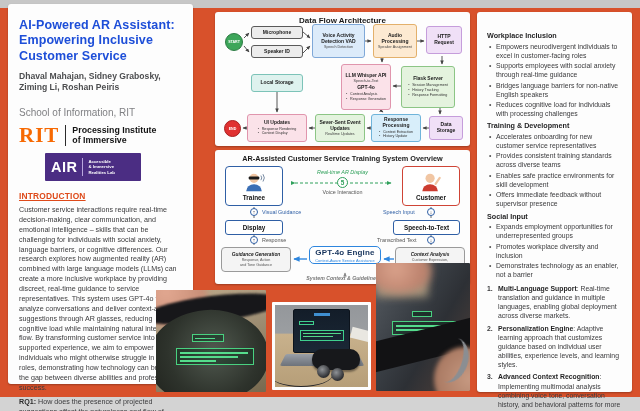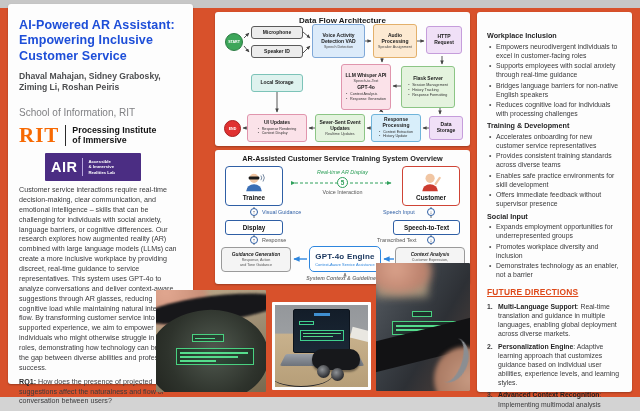--- a/index.html
+++ b/index.html
@@ -67,21 +67,21 @@
 
   
   .actor{position:absolute;border-radius:4px;background:#fff;display:flex;flex-direction:column;align-items:center;justify-content:center;gap:1px}
   .actor .alabel{font-weight:bold;font-size:6.4px;color:#111}
   .trainee{left:10px;top:16px;width:58px;height:40px;border:1.5px solid #2f5fa5}
   .customer{left:187px;top:16px;width:58px;height:40px;border:1.5px solid #cf4436}
   .obox{position:absolute;border:1.3px solid #2f5fa5;border-radius:3px;background:#fff;display:flex;align-items:center;justify-content:center;font-weight:bold;font-size:6.3px;color:#111}
   .gbox{position:absolute;border:1px solid #9a9a9a;border-radius:4px;background:#f4f4f4;display:flex;flex-direction:column;align-items:center;justify-content:center;text-align:center;padding:2px}
   .gbox .gt{font-size:4.8px;font-weight:bold;font-style:italic;color:#222}
   .gbox .gs{font-size:3.7px;color:#555;margin-top:1px;line-height:1.25}
-  .gpt-engine{position:absolute;left:94px;top:96px;width:72px;height:26px;border:1.8px solid #2e86de;border-radius:5px;background:#fff;display:flex;flex-direction:column;align-items:center;justify-content:center;text-align:center}
+  .gpt-engine{position:absolute;left:94px;top:96px;width:72px;height:18px;border:1.8px solid #2e86de;border-radius:5px;background:#fff;display:flex;flex-direction:column;align-items:center;justify-content:center;text-align:center}
   .gpt-engine .t{font-size:8px;font-weight:bold;color:#16335c;letter-spacing:.2px}
   .gpt-engine .s{font-size:3.9px;color:#2e86de;margin-top:1px}
   .flow-label{position:absolute;font-size:5.4px}
   .lbl-blue{color:#2f5fa5}
   .lbl-gray{color:#555}
   .lbl-green{color:#2fa05a;font-style:italic}
   .circ{position:absolute;width:8px;height:8px;border:1px solid #2f5fa5;border-radius:50%;background:#fff;display:flex;align-items:center;justify-content:center;font-size:5px;color:#223;line-height:1}
   .circ5{position:absolute;left:122px;top:27px;width:11px;height:11px;border:1.3px solid #2fa05a;border-radius:50%;background:#fff;display:flex;align-items:center;justify-content:center;font-size:6.4px;font-weight:bold;color:#2fa05a}
   .sysctx{position:absolute;left:0;top:125px;width:100%;text-align:center;font-size:5.2px;font-weight:bold;font-style:italic;color:#777}
 
@@ -149,20 +149,21 @@
   <div class="air-box">
     <span class="air-acronym">AIR</span>
     <span class="air-div"></span>
     <span class="air-lab">
       <span>Accessible</span><br>
       <span>&amp; Immersive</span><br>
       <span>Realities Lab</span>
     </span>
   </div>
 
+  <div class="sec-head">INTRODUCTION</div>
   <div class="body-text">Customer service interactions require real-time decision-making, clear communication, and emotional intelligence – skills that can be challenging for individuals with social anxiety, language barriers, or cognitive differences. Our research explores how augmented reality (AR) combined with large language models (LLMs) can create a more inclusive workplace by providing discreet, real-time guidance to service representatives. This system uses GPT-4o to analyze conversations and deliver context-aware suggestions through AR glasses, reducing cognitive load while maintaining natural interaction flow. By transforming customer service into a supported experience, we aim to empower individuals who might otherwise struggle in these roles, demonstrating how technology can bridge the gap between diverse abilities and professional success.</div>
 
   <div class="rq"><b>RQ1:</b><span> How does the presence of projected suggestions affect the naturalness and flow of conversation between users?</span></div>
 
 </div>
 
 <div class="abs panel mid1">
   <div class="diagram-title">Data Flow Architecture</div>
 
   <svg class="wires" viewBox="0 0 255 134">
@@ -362,21 +363,20 @@
     <li>Offers immediate feedback without supervisor presence</li>
   </ul>
 
   <div class="grp-title">Social Input</div>
   <ul class="blts">
     <li>Expands employment opportunities for underrepresented groups</li>
     <li>Promotes workplace diversity and inclusion</li>
     <li>Demonstrates technology as an enabler, not a barrier</li>
   </ul>
 
-  <div class="sec-head" style="margin-top:8px">FUTURE DIRECTIONS</div>
   <ol class="future">
     <li><span class="num">1.</span><b>Multi-Language Support</b><span>: Real-time translation and guidance in multiple languages, enabling global deployment across diverse markets.</span></li>
     <li><span class="num">2.</span><b>Personalization Engine</b><span>: Adaptive learning approach that customizes guidance based on individual user abilities, experience levels, and learning styles.</span></li>
     <li><span class="num">3.</span><b>Advanced Context Recognition</b><span>: Implementing multimodal analysis combining voice tone, conversation history, and behavioral patterns for more nuanced situational understanding.</span></li>
 
   </ol>
 </div>
 
 <div class="photo p1">
   <div class="finger"></div>

